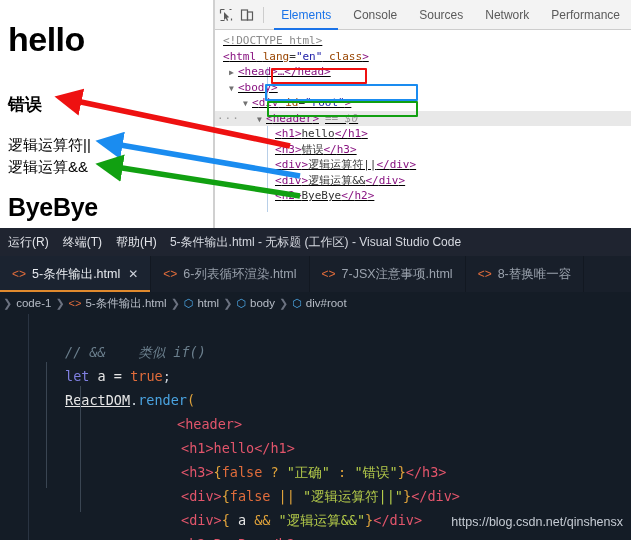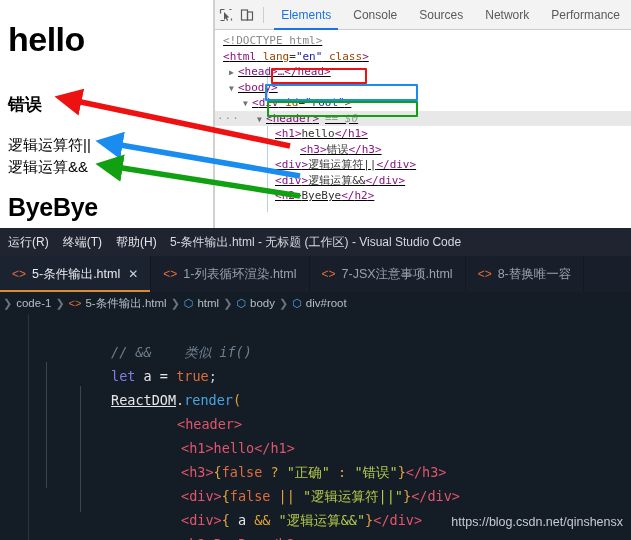--- a/index.html
+++ b/index.html
@@ -155,21 +155,21 @@
   .bc-ico-blue { color: #4aa3e0; font-size: 11px; }
 
   .vs-editor {
     position: relative; height: 226px; background: #141c26; overflow: hidden;
     font-family: "DejaVu Sans Mono", monospace; font-size: 13.5px; line-height: 24px;
     padding-top: 2px;
   }
   .gutter-line1 { position: absolute; left: 28px; top: 0; bottom: 0; width: 1px; background: #2a3442; }
   .gutter-line2 { position: absolute; left: 46px; top: 48px; height: 126px; width: 1px; background: #3a4552; }
   .gutter-line3 { position: absolute; left: 80px; top: 72px; height: 126px; width: 1px; background: #3a4552; }
-  .code-line { padding-left: 46px; white-space: pre; height: 24px; }
+  .code-line { white-space: pre; height: 24px; }
   .c-com { color: #6b7f8d; font-style: italic; }
   .c-kw  { color: #7f7fe0; }
   .c-var { color: #e6e6e6; }
   .c-op  { color: #e6e6e6; }
   .c-bool{ color: #e06c3b; }
   .c-obj { color: #e6e6e6; text-decoration: underline; }
   .c-fn  { color: #4aa3e0; }
   .c-par { color: #e0a33b; }
   .c-tag { color: #e2556b; }
   .c-brk { color: #c9d1d9; }
@@ -246,21 +246,21 @@
         </div>
 
         <div class="dt-line sel" style="padding-left:42px;">
           <span class="dots">···</span><span class="arrow">▼</span><span class="tw">&lt;</span><span class="tw">header</span><span class="tw">&gt;</span><span class="dv" style="margin-left:6px;">== $0</span>
         </div>
 
         <div class="dt-line" style="padding-left:60px;">
           <span class="tw">&lt;</span><span class="tw">h1</span><span class="tw">&gt;</span><span class="tx">hello</span><span class="tw">&lt;/</span><span class="tw">h1</span><span class="tw">&gt;</span>
         </div>
 
-        <div class="dt-line" style="padding-left:60px;margin-left:25px;">
+        <div class="dt-line" style="padding-left:60px;">
           <span class="tw">&lt;</span><span class="tw">h3</span><span class="tw">&gt;</span><span class="tx">错误</span><span class="tw">&lt;/</span><span class="tw">h3</span><span class="tw">&gt;</span>
         </div>
 
         <div class="dt-line" style="padding-left:60px;">
           <span class="tw">&lt;</span><span class="tw">div</span><span class="tw">&gt;</span><span class="tx">逻辑运算符||</span><span class="tw">&lt;/</span><span class="tw">div</span><span class="tw">&gt;</span>
         </div>
 
         <div class="dt-line" style="padding-left:60px;">
           <span class="tw">&lt;</span><span class="tw">div</span><span class="tw">&gt;</span><span class="tx">逻辑运算&amp;&amp;</span><span class="tw">&lt;/</span><span class="tw">div</span><span class="tw">&gt;</span>
         </div>
@@ -320,21 +320,21 @@
     </div>
 
     <div class="vs-tabs">
       <div class="vs-tab active">
         <span class="tab-ico">&lt;&gt;</span>
         <span>5-条件输出.html</span>
         <span class="tab-close">✕</span>
       </div>
       <div class="vs-tab">
         <span class="tab-ico">&lt;&gt;</span>
-        <span>1-列表循环渲染.html</span>
+        <span>6-列表循环渲染.html</span>
       </div>
       <div class="vs-tab">
         <span class="tab-ico">&lt;&gt;</span>
         <span>7-JSX注意事项.html</span>
       </div>
       <div class="vs-tab">
         <span class="tab-ico">&lt;&gt;</span>
         <span>8-替换唯一容</span>
       </div>
     </div>

